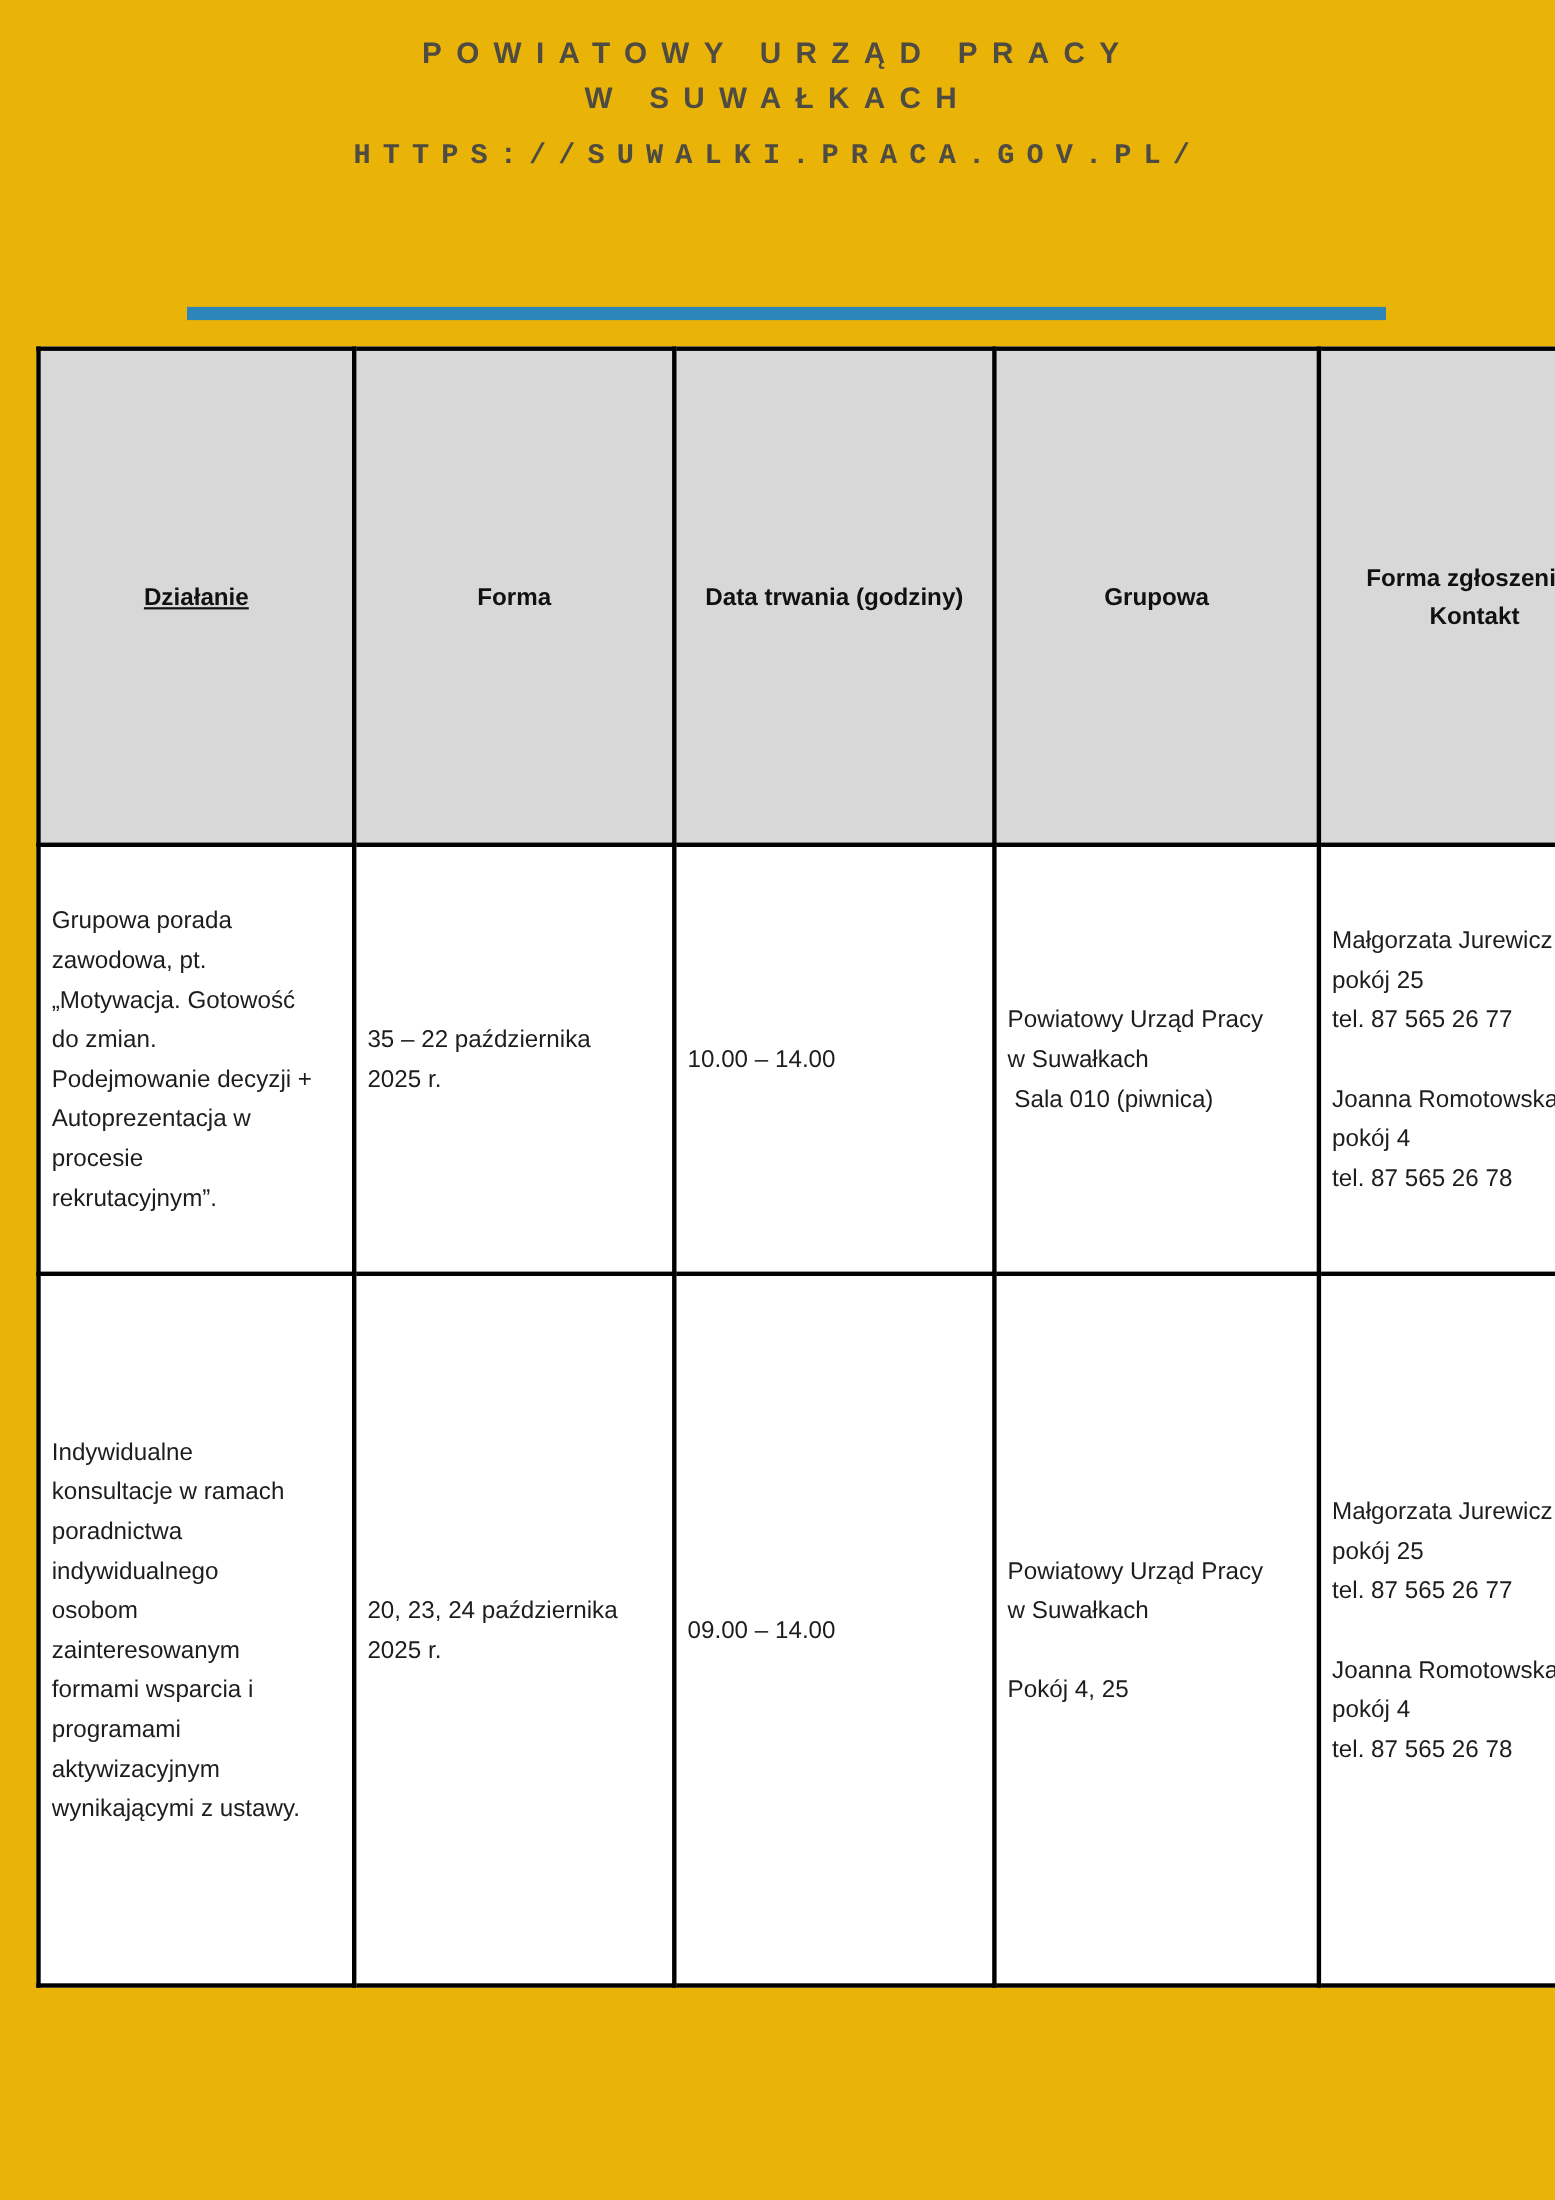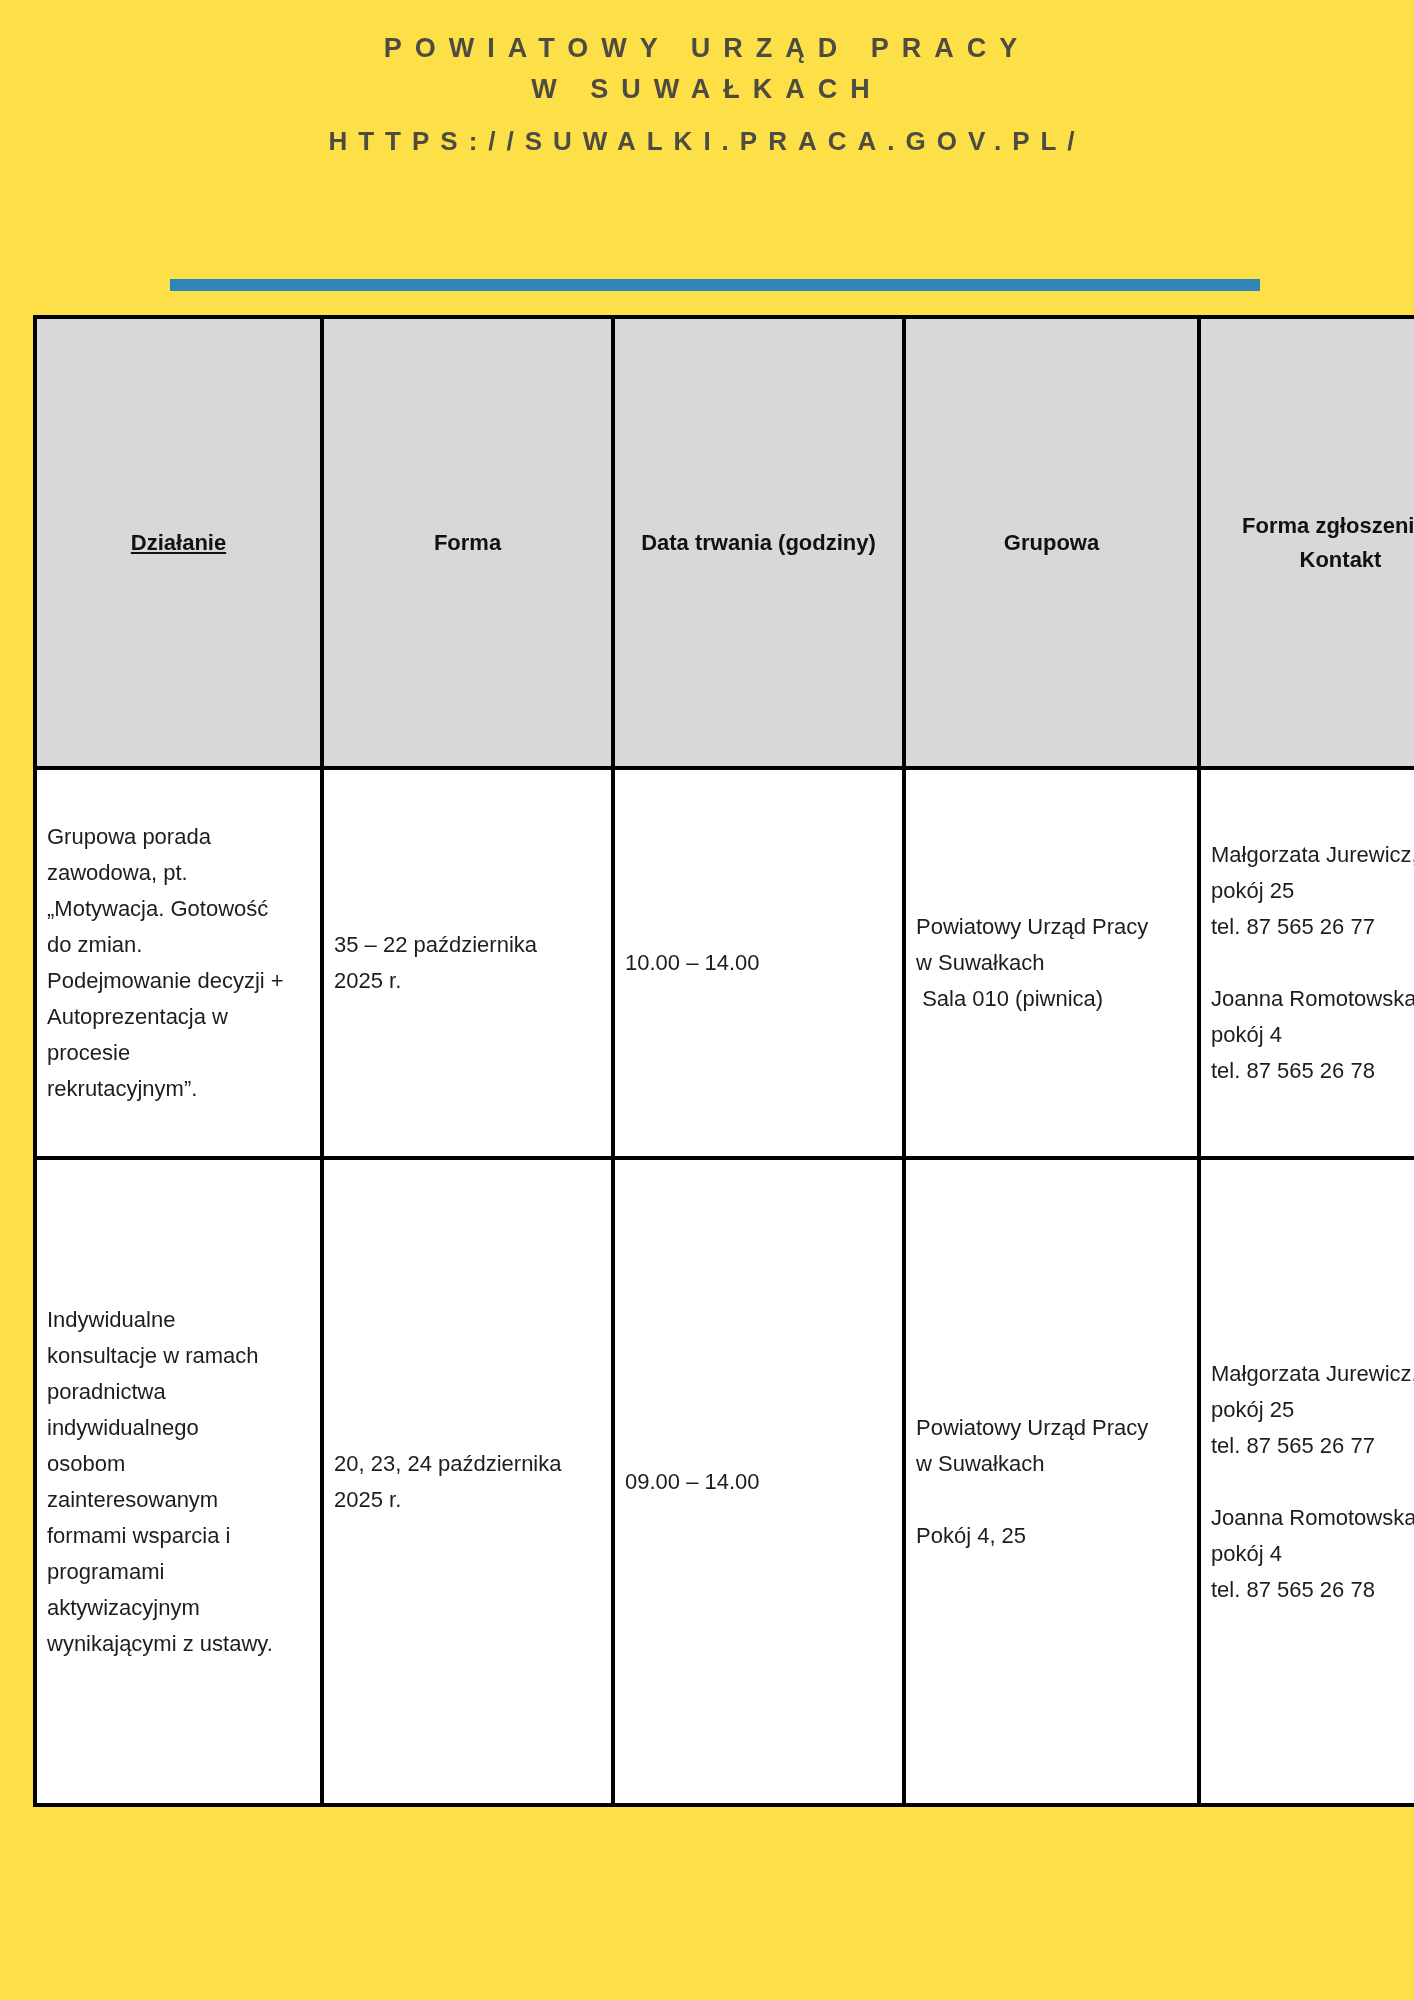--- a/index.html
+++ b/index.html
@@ -1,20 +1,20 @@
 <!DOCTYPE html>
 <html><head>
 <meta charset="utf-8">
 <style>
   html, body { margin: 0; padding: 0; }
   .page {
     position: relative;
     width: 1414px;
     height: 2000px;
-    background: #fde047;
+    background: #eab308;
     font-family: "Liberation Sans", sans-serif;
     overflow: hidden;
   }
   .brand {
     position: absolute;
     top: 28px;
     left: 0;
     width: 100%;
     text-align: center;
     color: #4E4B42;
@@ -24,20 +24,21 @@
     display: block;
     font-size: 27px;
     line-height: 41px;
     letter-spacing: 13px;
     white-space: nowrap;
   }
   .brand-line.url {
     margin-top: 11px;
     font-size: 26px;
     letter-spacing: 11px;
+    font-family: Liberation Mono, monospace;
   }
   .divider {
     position: absolute;
     left: 170px;
     top: 279px;
     width: 1090px;
     height: 12px;
     background: #2E86B8;
   }
   table.schedule {

